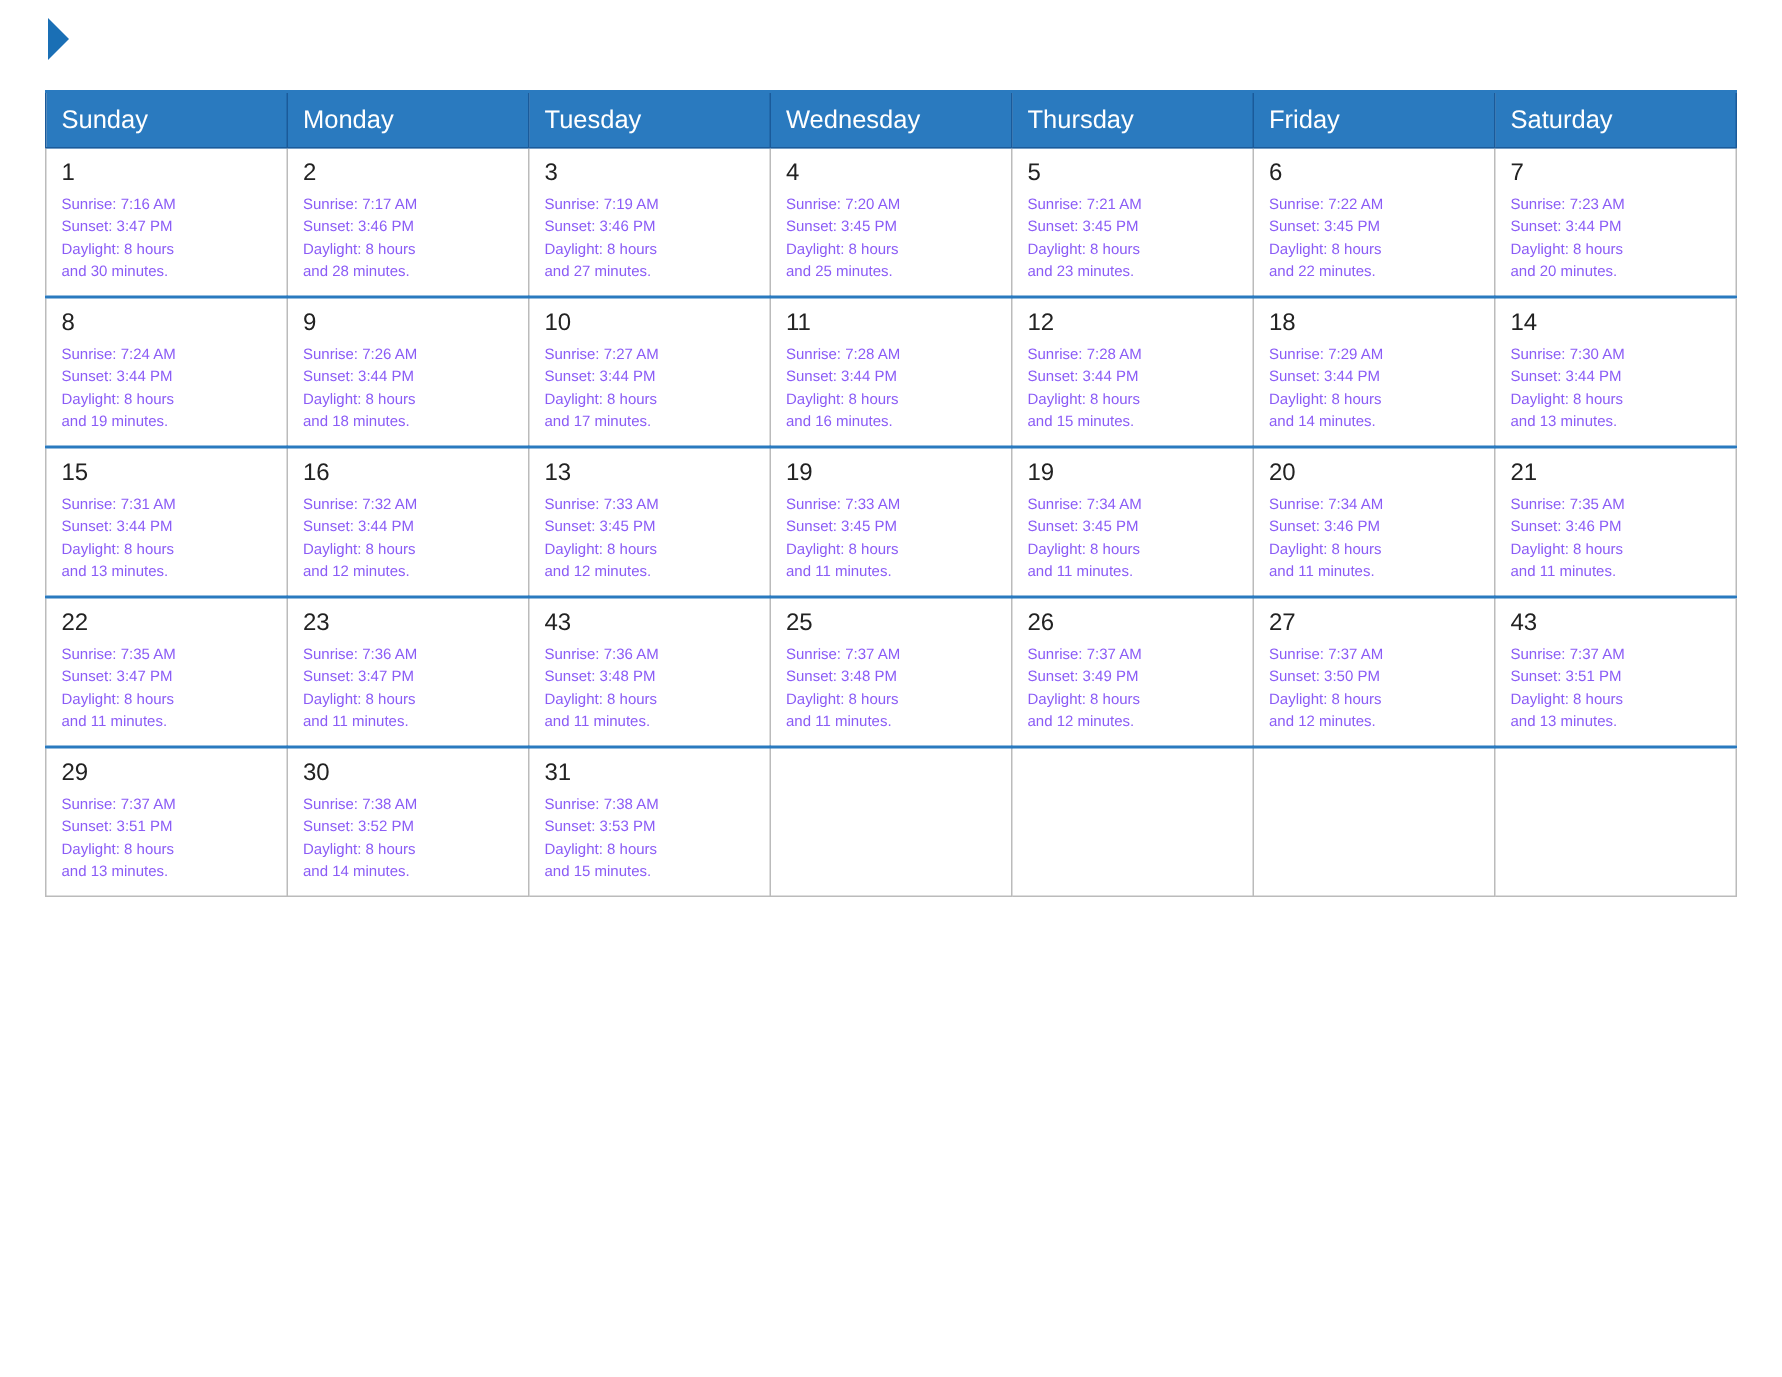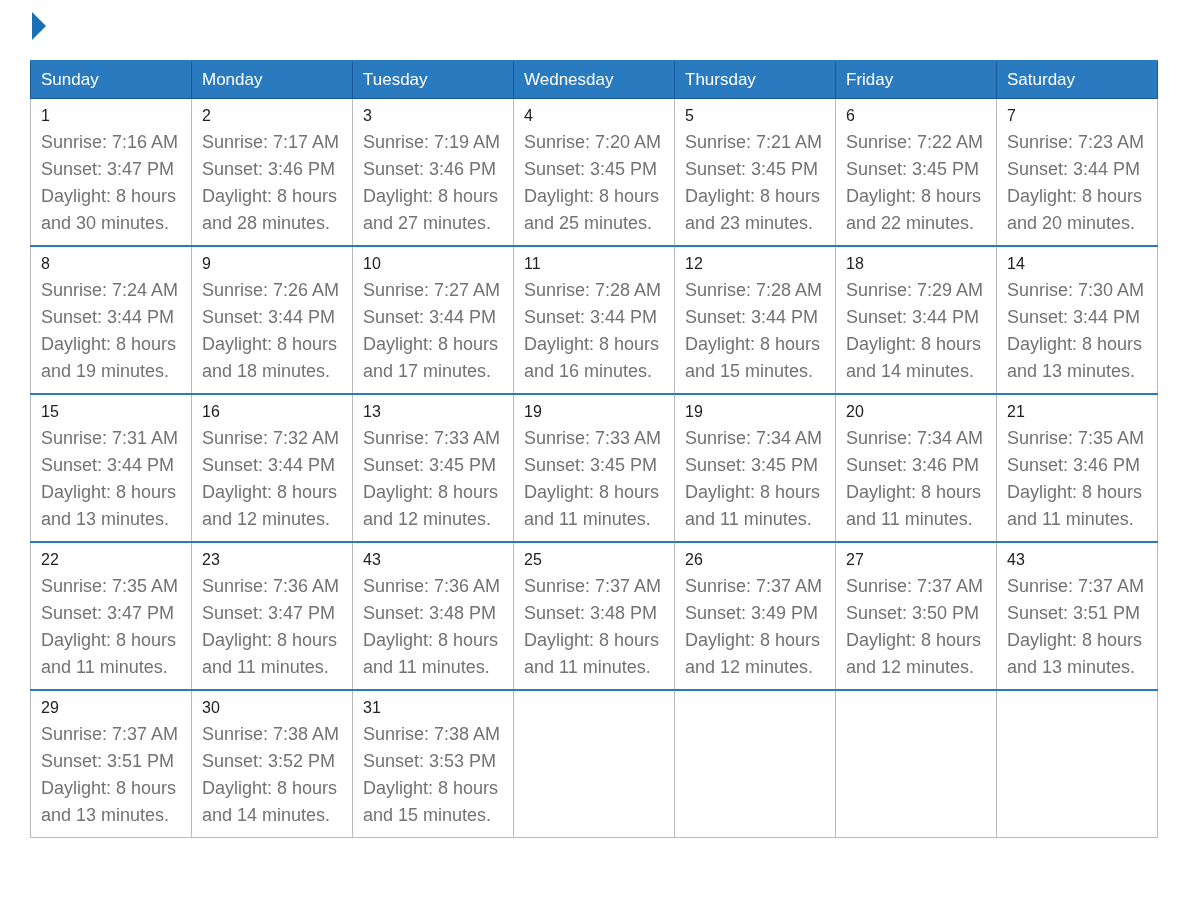--- a/index.html
+++ b/index.html
@@ -88,23 +88,23 @@
       background: #fff;
     }
     .day-num {
       font-size: 16px;
       font-weight: normal;
       color: #222;
       display: block;
       margin-bottom: 4px;
     }
     .day-info {
-      font-size: 18px;
+      font-size: 10px;
       line-height: 1.5;
-      color: #737373;
+      color: #8b5cf6;
     }
     .calendar tr {
       border-top: 2px solid #2a7abf;
     }
     .calendar tbody tr:first-child {
       border-top: none;
     }
     .empty-cell {
       background: #fff;
     }

